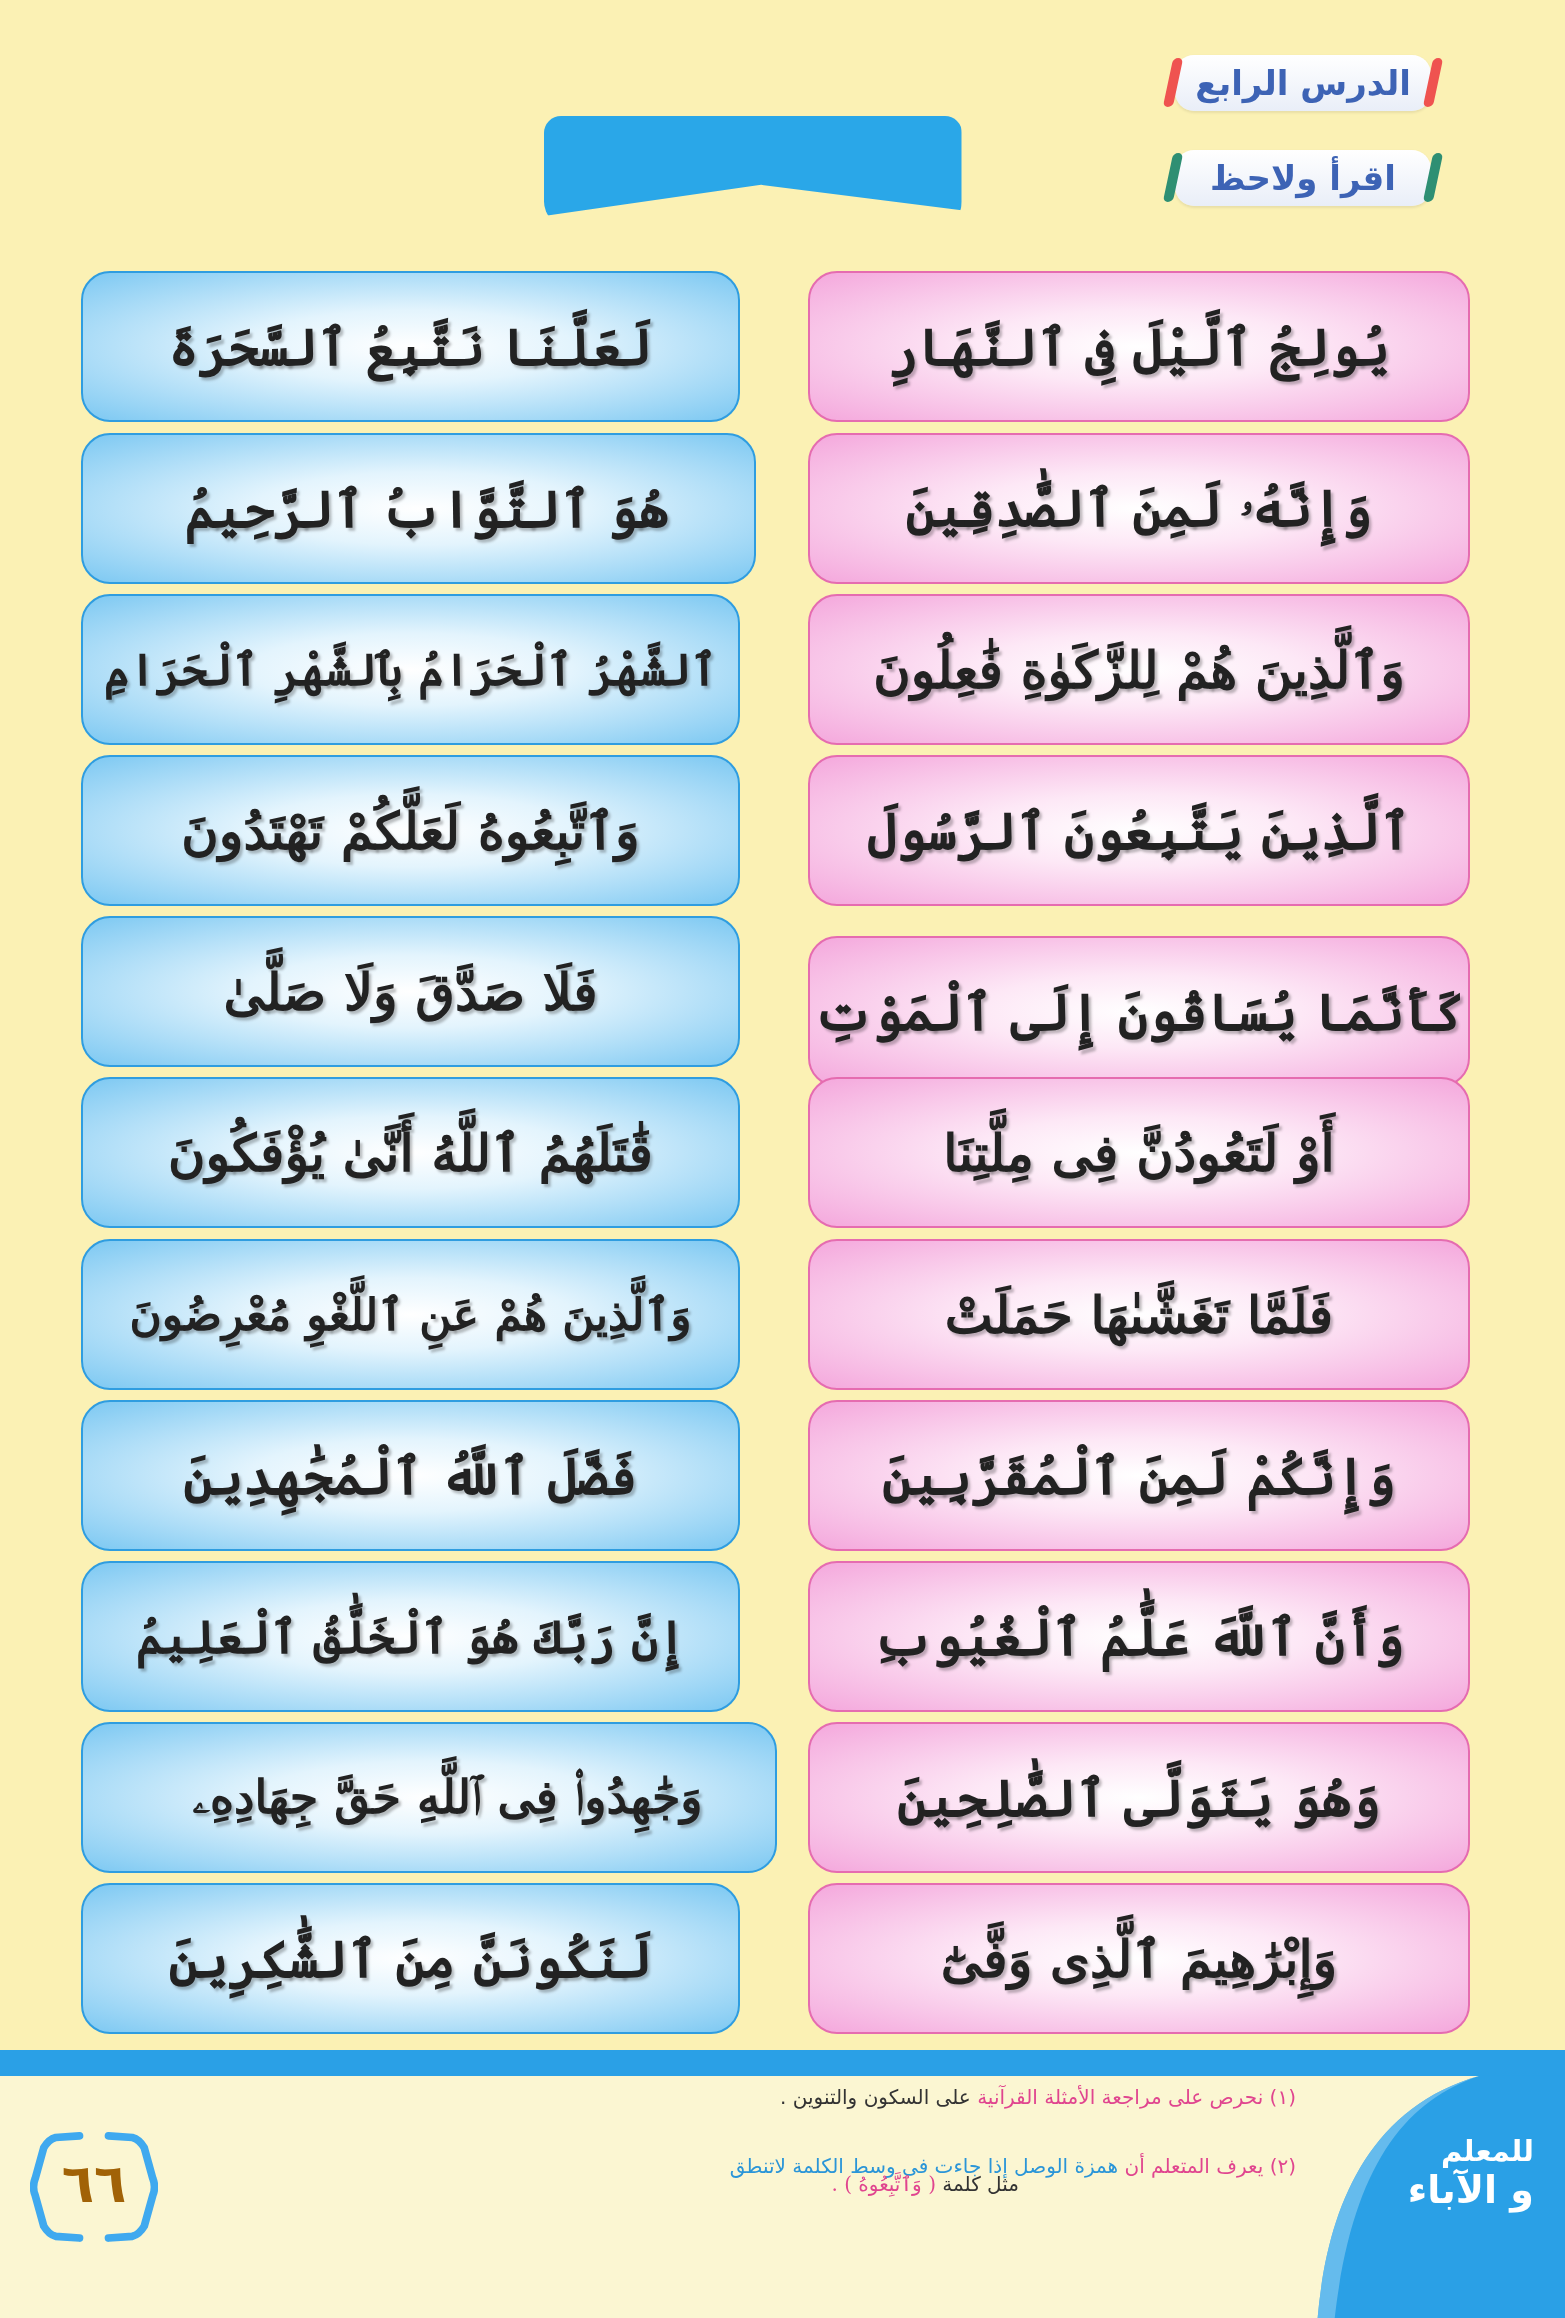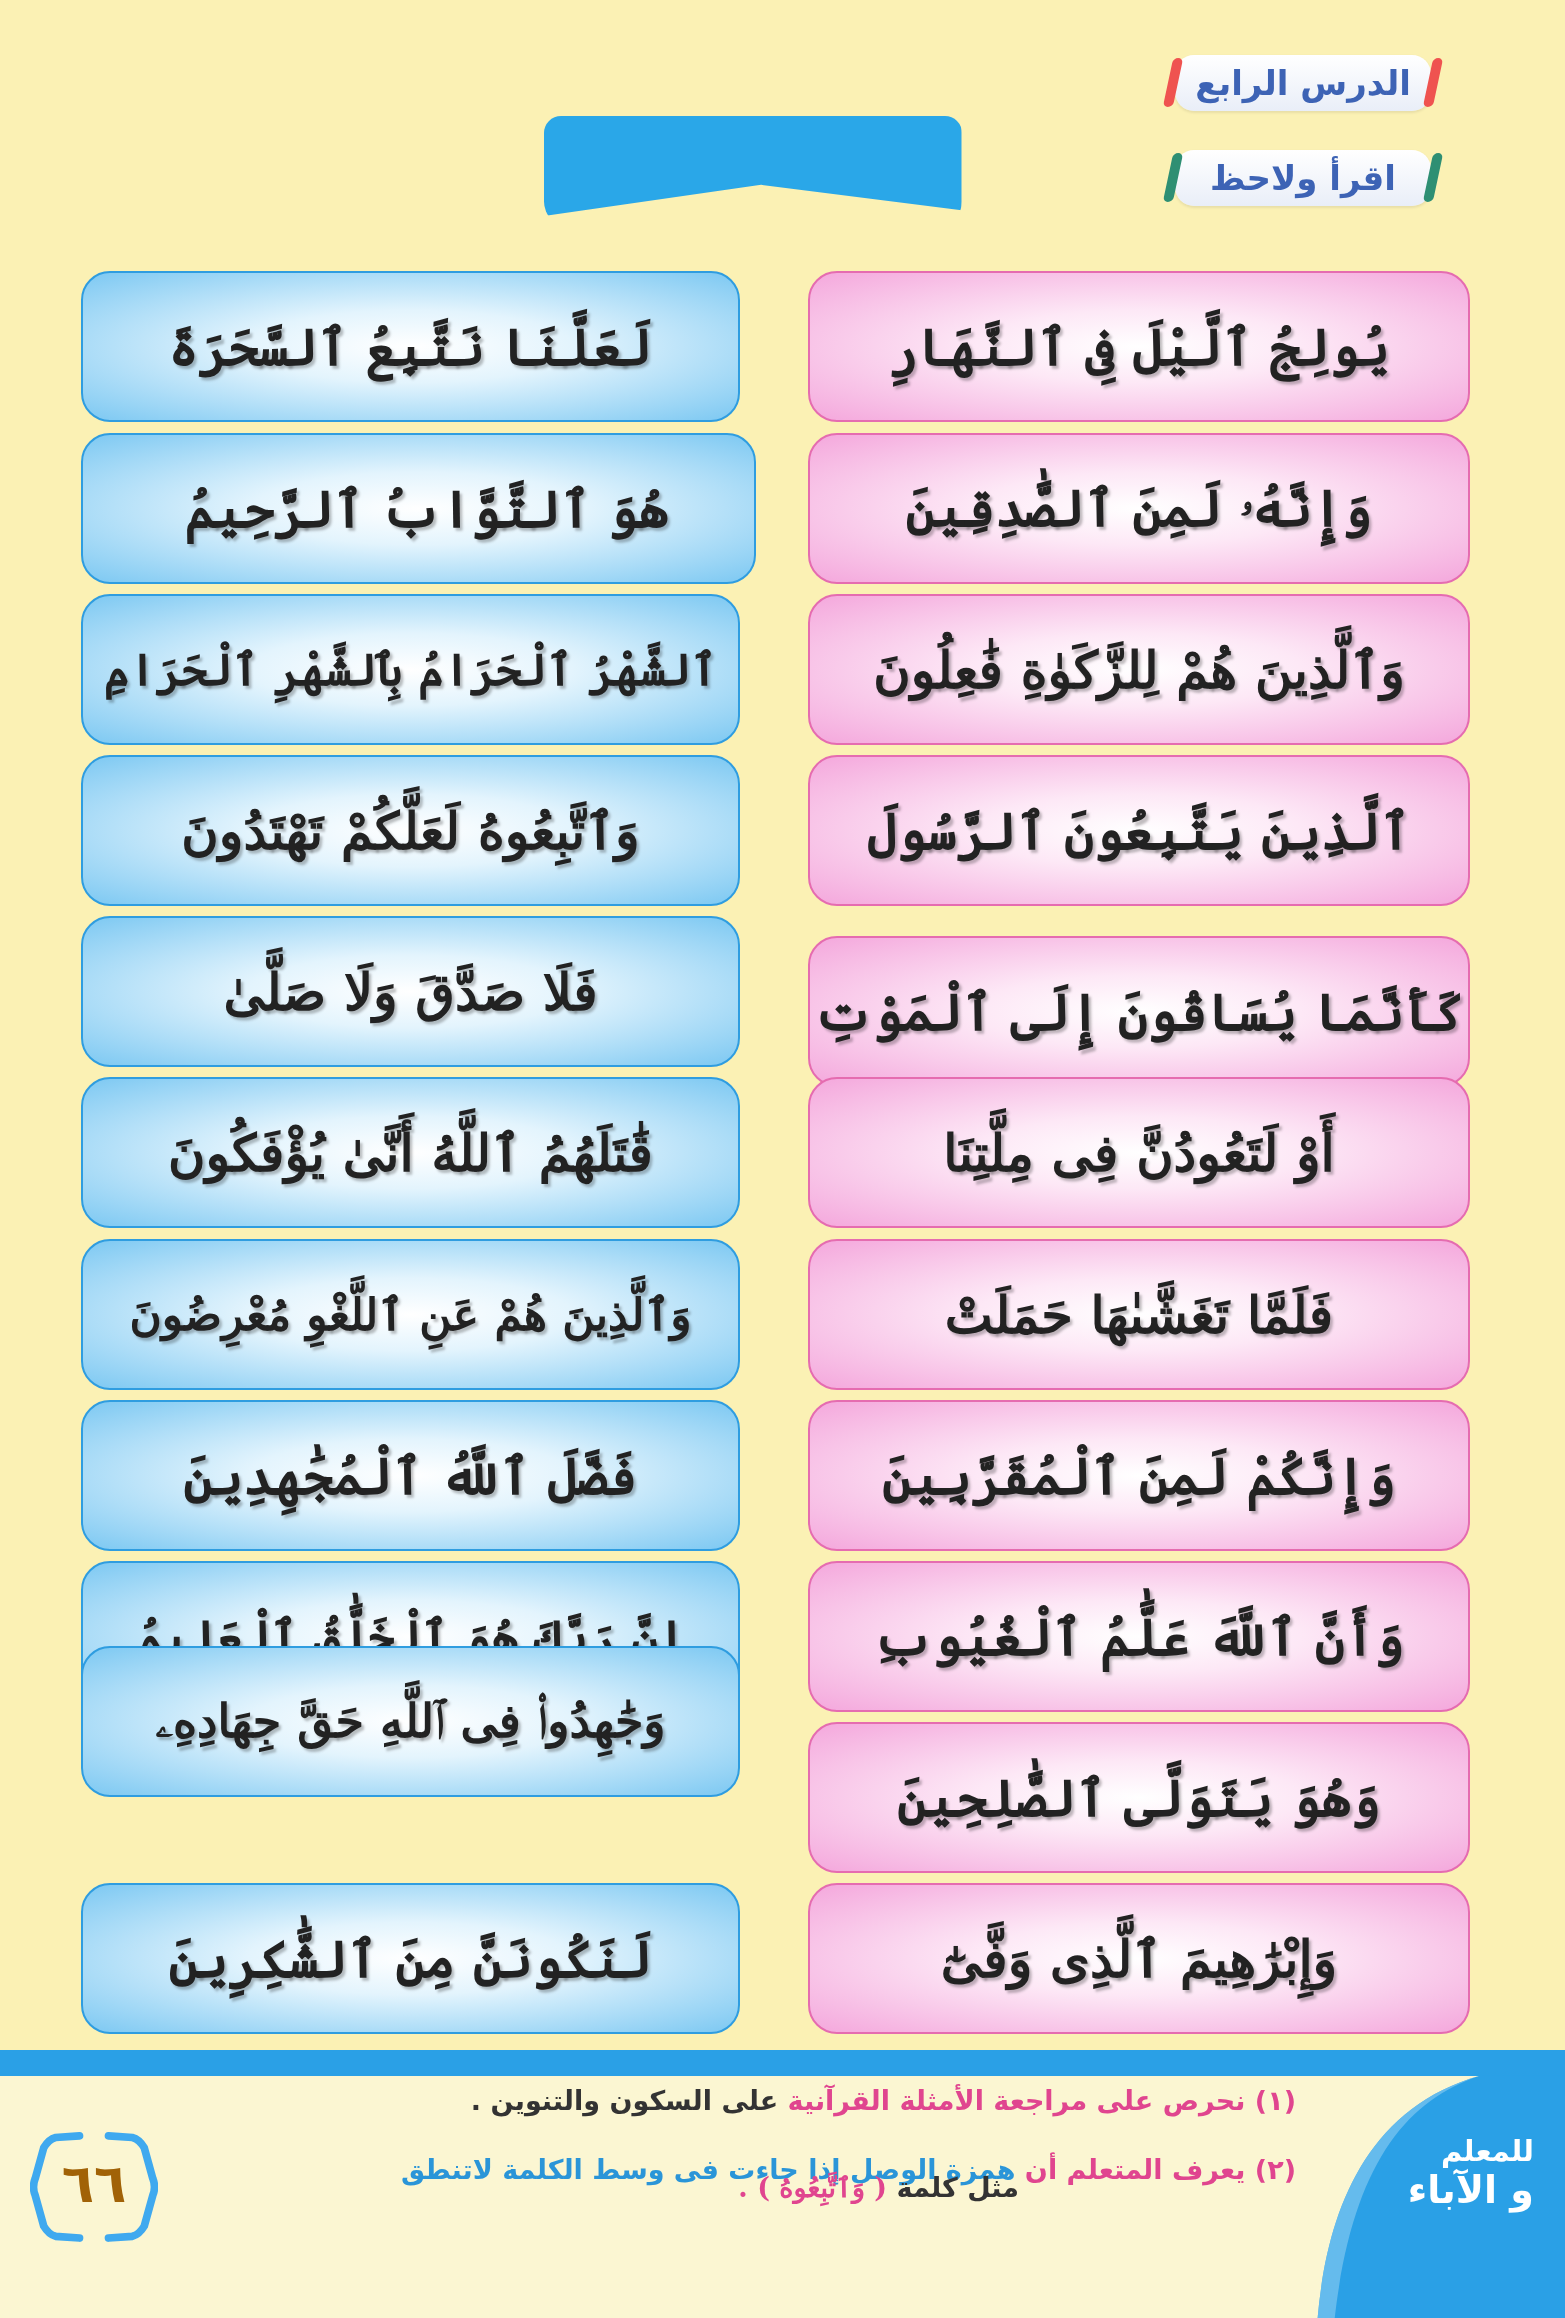--- a/index.html
+++ b/index.html
@@ -75,21 +75,21 @@
     position:absolute; right:0; top:2050px; width:256px; height:269px;
   }
   .footer-side-shape {
     position:absolute; inset:0;
   }
   .side-label {
     position:absolute; right:31px; color:#ffffff; font-weight:bold; direction:rtl;
     font-family:"DejaVu Sans", sans-serif;
   }
   .note-line {
-    position:absolute; right:269px; direction:rtl; font-size:27px; font-weight:bold;
+    position:absolute; right:269px; direction:rtl; font-size:20px; font-weight:normal;
     font-family:"DejaVu Sans", sans-serif; white-space:nowrap;
   }
   .pink-txt { color:#e0458f; }
   .blue-txt { color:#2a95d8; }
   .dark-txt { color:#333; }
   .page-badge {
     position:absolute; left:30px; top:2129px; width:128px; height:115px;
   }
   .page-num {
     position:absolute; left:0; right:0; top:24px; text-align:center;
@@ -165,21 +165,21 @@
   </div>
 <div class="card blue" style="left:81px; top:1239px; width:655px;">
     <span class="card-text" style="font-size:44px;">وَٱلَّذِينَ هُمْ عَنِ ٱللَّغْوِ مُعْرِضُونَ</span>
   </div>
 <div class="card blue" style="left:81px; top:1400px; width:655px;">
     <span class="card-text">فَضَّلَ ٱللَّهُ ٱلْمُجَٰهِدِينَ</span>
   </div>
 <div class="card blue" style="left:81px; top:1561px; width:655px;">
     <span class="card-text" style="font-size:46px;">إِنَّ رَبَّكَ هُوَ ٱلْخَلَّٰقُ ٱلْعَلِيمُ</span>
   </div>
-<div class="card blue" style="left:81px; top:1646px; width:655px;">
+<div class="card blue" style="left:81px; top:1722px; width:655px;padding-left:37px;">
     <span class="card-text" style="font-size:46px;">وَجَٰهِدُوا۟ فِى ٱللَّهِ حَقَّ جِهَادِهِۦ</span>
   </div>
 <div class="card blue" style="left:81px; top:1883px; width:655px;">
     <span class="card-text">لَنَكُونَنَّ مِنَ ٱلشَّٰكِرِينَ</span>
   </div>
 
 <div class="footer-band"></div>
 <div class="footer-panel"></div>
 
 <div class="footer-side-wrap">

